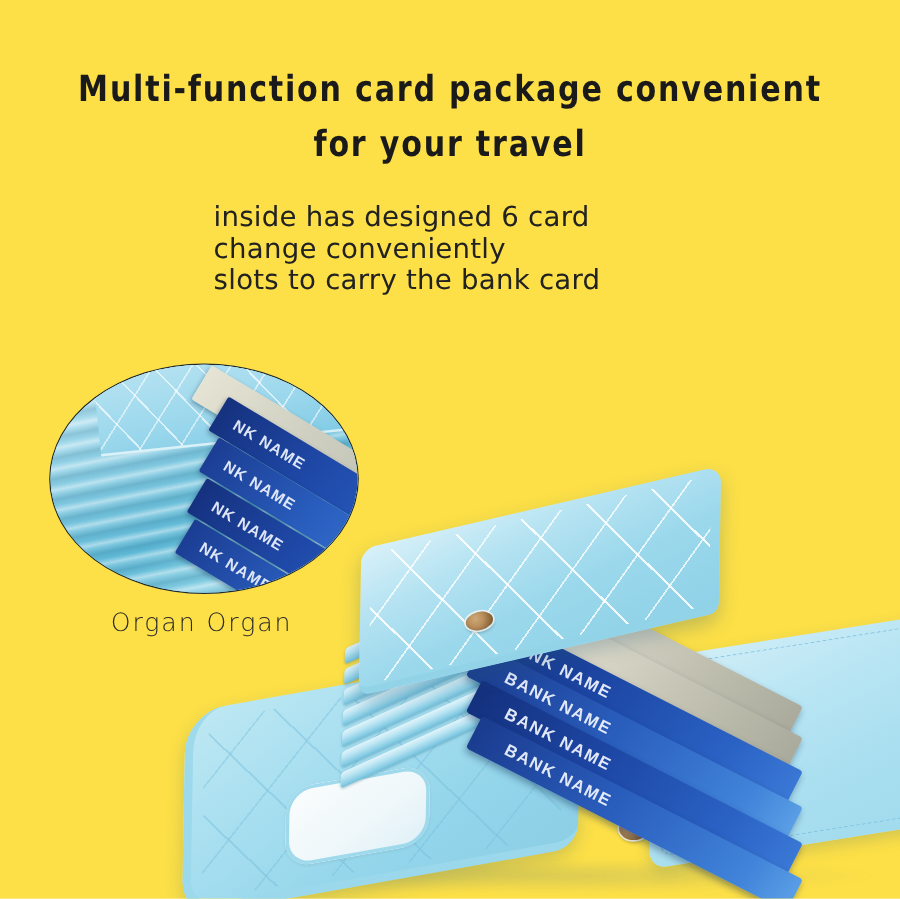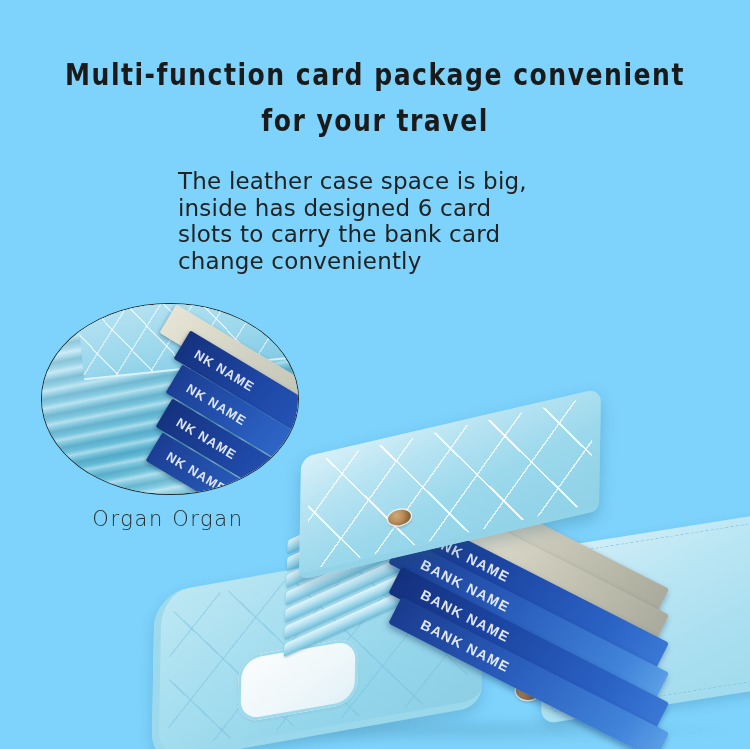--- a/index.html
+++ b/index.html
@@ -4,21 +4,21 @@
 <title>Multi-function card package</title>
 <style>
   html,body{margin:0;padding:0;}
   body{
     width:750px;height:749px;
     background:#ffffff;
     font-family:"Liberation Sans", sans-serif;
     overflow:hidden;
     position:relative;
   }
-  .stage{position:absolute;left:0;top:0;width:750px;height:749px;background:#7dd3fc;overflow:hidden;}
+  .stage{position:absolute;left:0;top:0;width:750px;height:749px;background:#fde047;overflow:hidden;}
 
   
   .headline{
     position:absolute;left:0;top:52px;width:750px;
     text-align:center;
     color:#1a1a1a;
     font-family:"DejaVu Sans Condensed","Liberation Sans",sans-serif;
     font-weight:700;
     font-size:30px;
     line-height:46px;
@@ -233,24 +233,23 @@
 <body>
 
 <div class="stage">
 
   <div class="headline">
     <span class="hl-line">Multi-function card package convenient</span>
     <span class="hl-line">for your travel</span>
   </div>
 
   <div class="body-copy">
-    <span class="bc-line">The leather case space is big,</span>
     <span class="bc-line">inside has designed 6 card</span>
+    <span class="bc-line">change conveniently</span>
     <span class="bc-line">slots to carry the bank card</span>
-    <span class="bc-line">change conveniently</span>
   </div>
 
   <div class="callout">
     <div class="callout-photo">
       <div class="cal-bg"></div>
       <div class="cal-pleats"></div>
       <div class="cal-quilt"></div>
       <div class="cal-cards">
         <div class="cal-card note" style="left:8px;  top:8px;  transform:rotate(31deg);">
           <span class="ct"></span>

